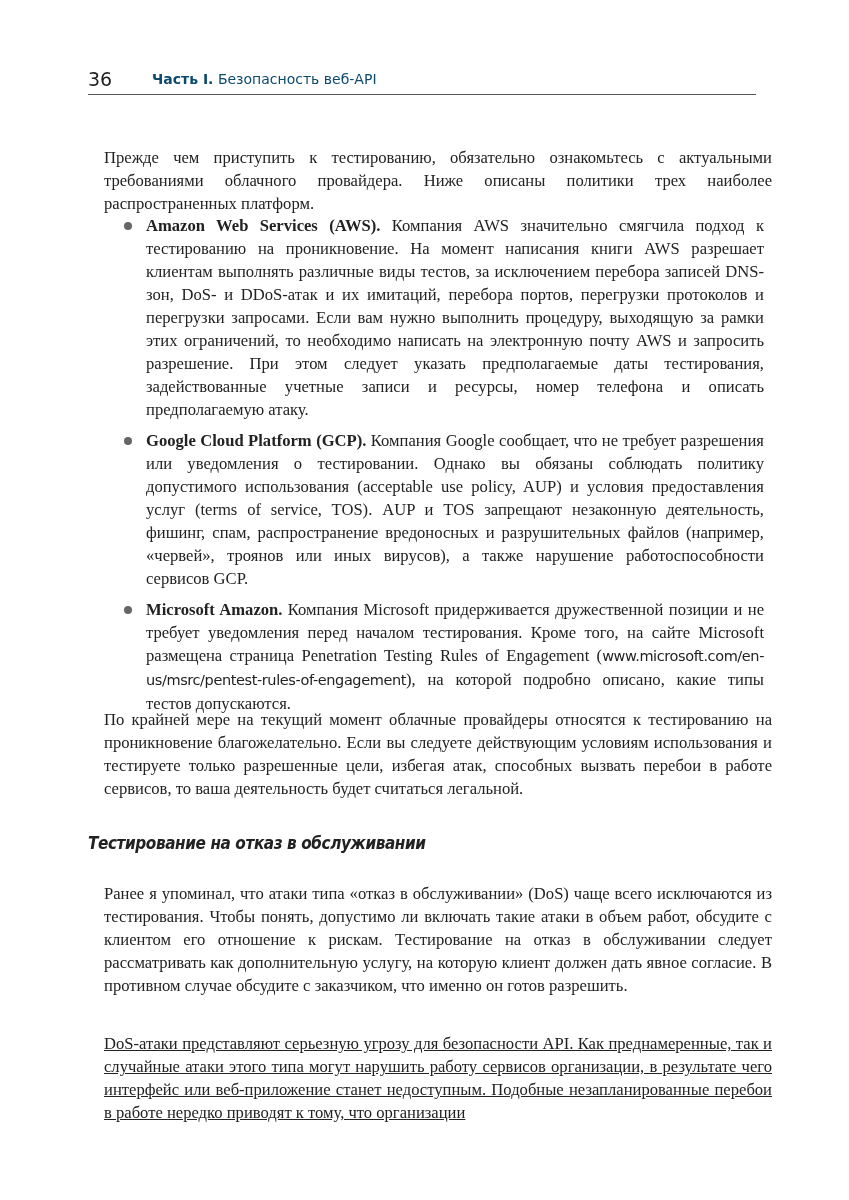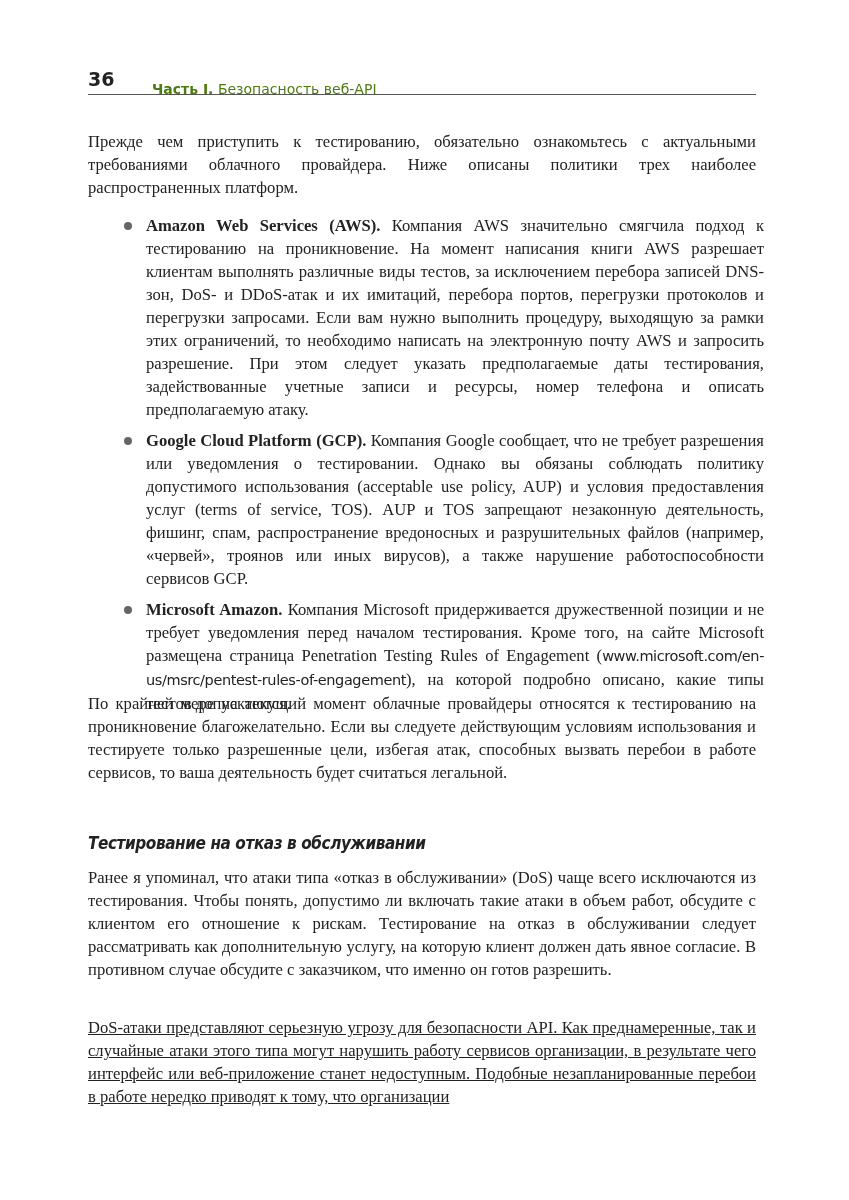--- a/index.html
+++ b/index.html
@@ -1,24 +1,24 @@
 <!DOCTYPE html>
 <html><head>
 <meta charset="utf-8">
 <style>
   html, body { margin: 0; padding: 0; background: #ffffff; }
   body { width: 849px; height: 1200px; position: relative; overflow: hidden; color: #222; }
   .page { position: absolute; left: 88px; top: 0; width: 668px; }
   .running-head { position: absolute; top: 68px; left: 0; width: 668px; height: 26px;
     border-bottom: 1.5px solid #555; font-family: "DejaVu Sans", sans-serif; }
-  .page-num { position: absolute; left: 0; top: 0; font-size: 19px; font-weight: bold; color: #222; }
-  .run-title { position: absolute; left: 64px; top: 13px; font-size: 14px; color: #4d7c0f; }
+  .page-num { position: absolute; left: 0; top: 0; font-size: 19px; font-weight: normal; color: #222; }
+  .run-title { position: absolute; left: 64px; top: 3px; font-size: 14px; color: #0c4a6e; }
   .run-title b { font-weight: bold; }
   .body-text { font-family: "Liberation Serif", serif; font-size: 16.6px; line-height: 23px;
-    text-align: justify; margin: 0; }
+    text-align: justify; margin: 16px; }
   .p1 { position: absolute; top: 130px; left: 0; width: 668px; }
   ul.bullets { position: absolute; top: 206px; left: 0; width: 668px; margin: 8px; padding: 0; list-style: none; }
   ul.bullets li { position: relative; padding-left: 50px; margin-bottom: 8px; }
   ul.bullets li .dot { position: absolute; left: 28px; top: 8px; width: 8px; height: 8px; border-radius: 50%; background: #666; }
   ul.bullets li b { font-weight: bold; }
   .url { font-family: "DejaVu Sans", sans-serif; font-size: 14.5px; letter-spacing: -0.4px; }
   .p2 { position: absolute; top: 692px; left: 0; width: 668px; }
   .h2 { position: absolute; top: 832px; left: 0; font-family: "DejaVu Sans", sans-serif; font-style: italic;
     font-weight: bold; font-size: 18px; letter-spacing: -0.5px; color: #222; margin: 0; transform: scaleX(0.85); transform-origin: left; }
   .p3 { position: absolute; top: 866px; left: 0; width: 668px; }

